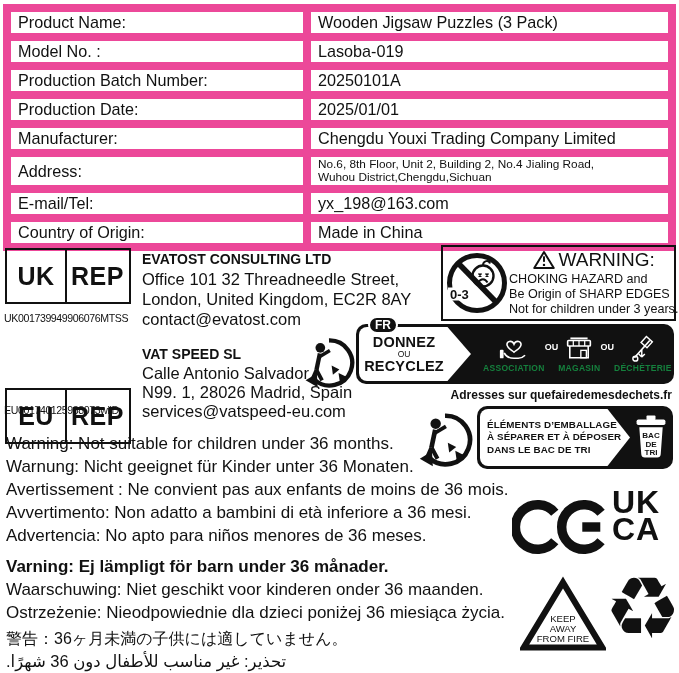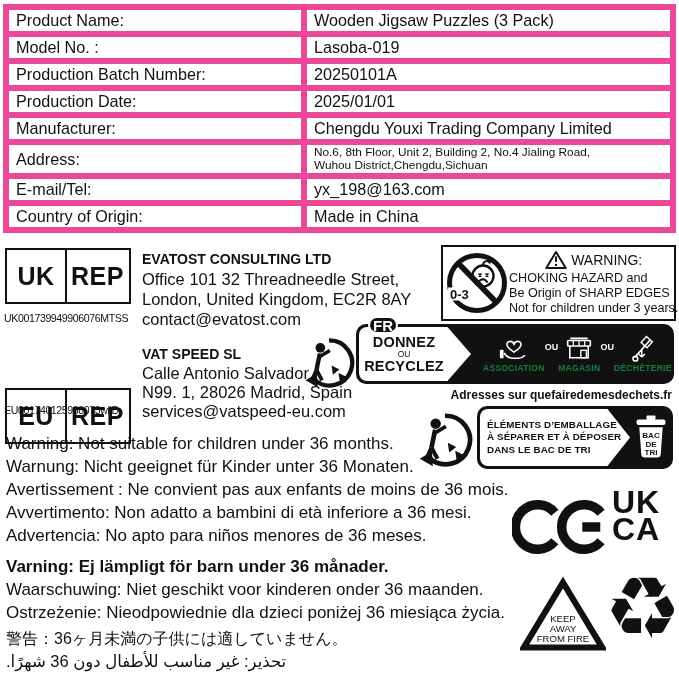--- a/index.html
+++ b/index.html
@@ -1,59 +1,59 @@
 <!DOCTYPE html>
 <html><head>
 <meta charset="utf-8">
 <style>
   html,body{margin:0;padding:0;background:#fff;}
   #page{position:relative;width:679px;height:673px;background:#fff;overflow:hidden;
         font-family:"Liberation Sans","DejaVu Sans",sans-serif;color:#111;}
 
   
   #spec-table{position:absolute;left:3px;top:4px;width:673px;border-collapse:collapse;table-layout:fixed;}
-  #spec-table td{border:6px solid #ec4899;padding:1px 7px;font-size:16.2px;vertical-align:middle;}
+  #spec-table td{border:8px solid #ec4899;padding:1px 7px;font-size:16.2px;vertical-align:middle;}
   #spec-table td.lbl{width:278px;}
   #spec-table tr{height:27px;}
   #spec-table tr.addr-row{height:32px;padding-left:24px;}
   .addr-line{font-size:11.8px;line-height:13px;}
 
   
   .rep-box{position:absolute;display:flex;}
   .rep-cell{border:2.5px solid #111;height:56px;display:flex;align-items:center;justify-content:center;
             font-weight:bold;font-size:25px;letter-spacing:0.5px;box-sizing:border-box;}
   .rep-cell.c1{width:62px;}
   .rep-cell.c2{width:66px;margin-left:-2.5px;}
   .rep-code{position:absolute;font-size:10.6px;letter-spacing:-0.4px;white-space:nowrap;}
   .rep-info{position:absolute;font-size:16.5px;line-height:20px;white-space:nowrap;}
   .rep-info .company{font-weight:bold;font-size:14px;}
 
   
   .choke-box{position:absolute;left:441px;top:245px;width:235px;height:76px;border:2px solid #111;
              box-sizing:border-box;display:flex;align-items:center;}
   .choke-icon{flex:0 0 64px;margin-left:2px;}
   .choke-right{flex:1;padding-right:2px;}
-  .choke-head{display:flex;align-items:center;justify-content:center;gap:4px;font-size:14px;margin-bottom:1px;}
+  .choke-head{display:flex;align-items:center;justify-content:center;gap:4px;font-size:19px;margin-bottom:1px;}
   .choke-line{font-size:12.6px;line-height:15px;white-space:nowrap;}
 
   
   .triman1{position:absolute;left:303px;top:334px;}
   .triman2{position:absolute;left:417px;top:410px;}
 
   
   .donnez{position:absolute;left:356px;top:324px;width:318px;height:60px;background:#111;border-radius:10px;}
   .donnez-white{position:absolute;left:3px;top:3px;width:112px;height:54px;background:#fff;
                 border-radius:8px 0 0 8px;clip-path:polygon(0 0,79% 0,100% 50%,79% 100%,0 100%);
                 display:flex;flex-direction:column;align-items:center;justify-content:center;
                 padding-right:22px;box-sizing:border-box;}
   .dz-big{font-weight:bold;font-size:14.5px;line-height:15px;letter-spacing:0.2px;}
   .dz-small{font-size:8.5px;line-height:9px;}
   .fr-badge{position:absolute;left:12px;top:-8px;width:26px;height:14px;background:#111;color:#fff;
             border:2px solid #fff;border-radius:9px;display:flex;align-items:center;justify-content:center;
-            font-size:15px;font-weight:bold;z-index:3;}
+            font-size:12px;font-weight:bold;z-index:3;}
   .donnez-opts{position:absolute;left:122px;right:4px;top:0;bottom:0;display:flex;align-items:center;
                justify-content:space-between;padding:0 5px;}
   .opt{display:flex;flex-direction:column;align-items:center;color:#15803d;}
   .opt .olbl{font-size:8.5px;font-weight:bold;letter-spacing:0.3px;margin-top:1px;white-space:nowrap;}
   .ou{color:#fff;font-size:9px;font-weight:bold;margin-bottom:14px;}
   .adresses{position:absolute;top:388px;right:7px;font-size:12px;font-weight:600;}
 
   
   .emballage{position:absolute;left:477px;top:406px;width:196px;height:63px;background:#111;border-radius:10px;}
   .emb-white{position:absolute;left:3px;top:3px;width:150px;height:57px;background:#fff;

